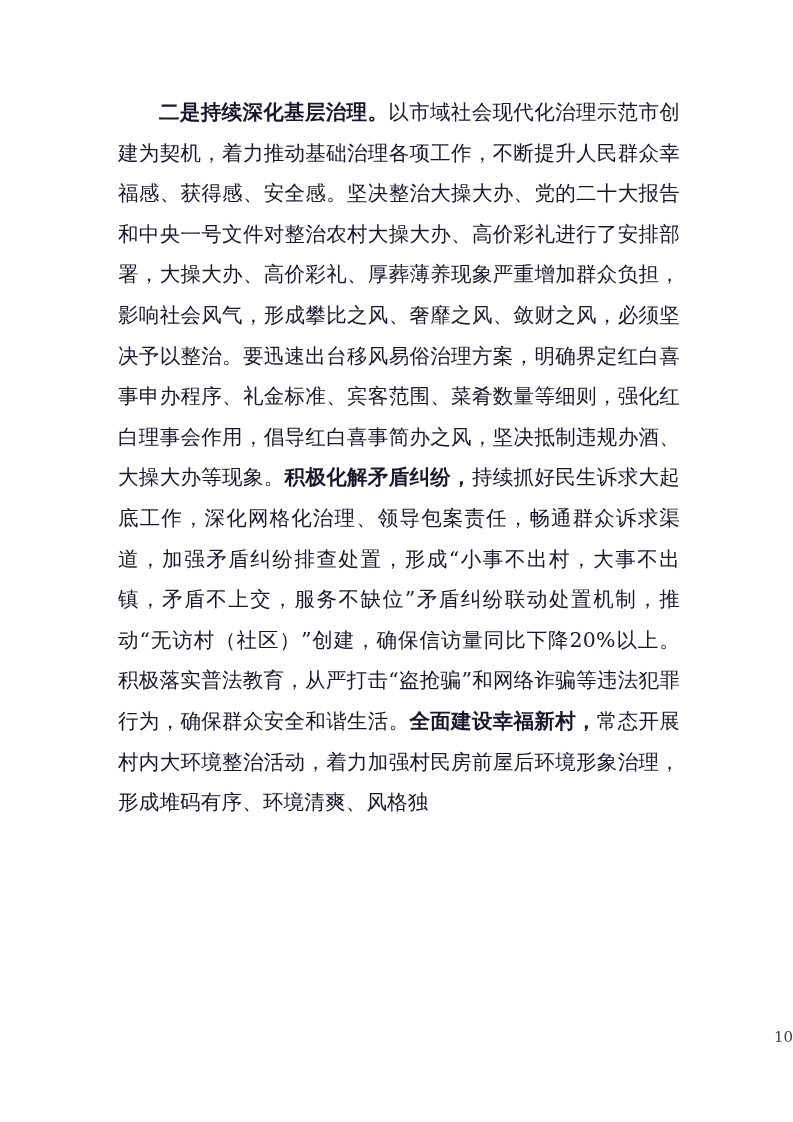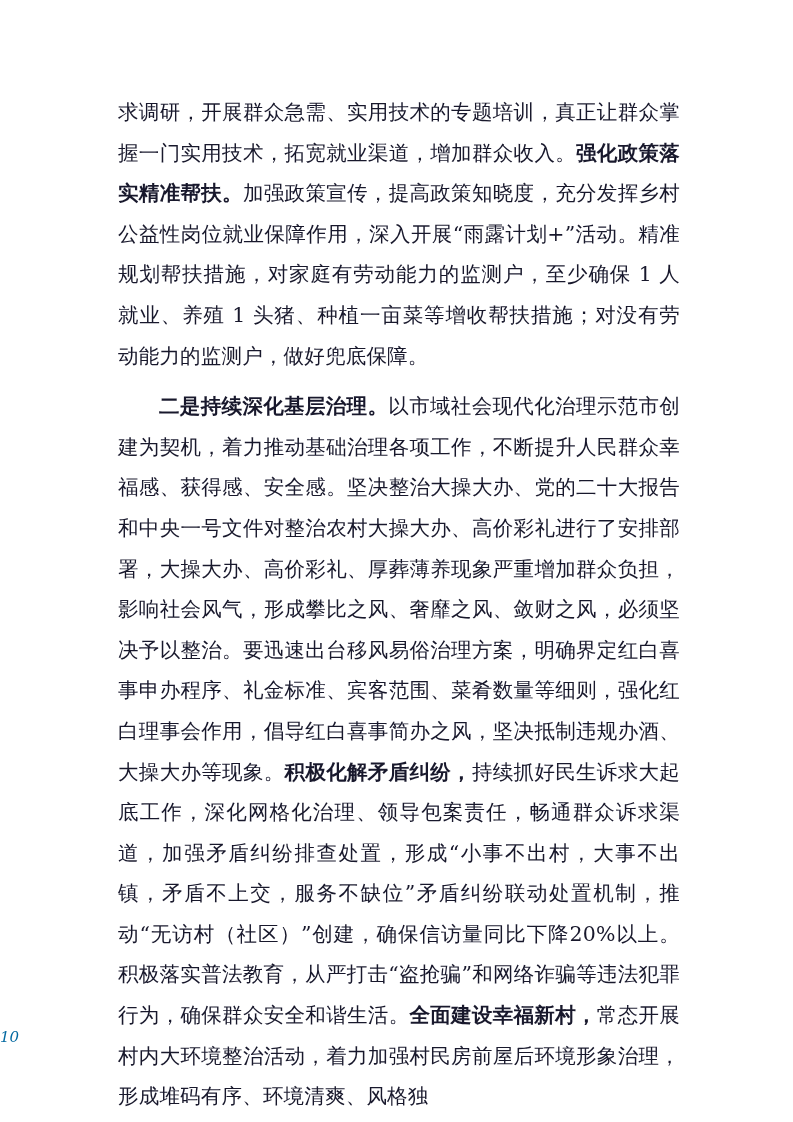--- a/index.html
+++ b/index.html
@@ -39,29 +39,27 @@
     text-indent: 41px;
   }
   .b {
     font-weight: bold;
   }
   .pagenum {
     position: absolute;
     left: 0;
     right: 0;
     top: 1028px;
-    text-align: left;
+    text-align: right;
     font-size: 15px;
     font-family: "DejaVu Serif", "Liberation Serif", serif;
-    color: #0369a1;
-    font-style: italic;
+    color: #404040;
   }
 </style>
 </head>
 <body>
 
 <div class="page">
   <div class="content">
-    <p class="para" id="para-1"><span>求调研，开展群众急需、实用技术的专题培训，真正让群众掌握一门实用技术，拓宽就业渠道，增加群众收入。</span><span class="b">强化政策落实精准帮扶。</span><span>加强政策宣传，提高政策知晓度，充分发挥乡村公益性岗位就业保障作用，深入开展“雨露计划+”活动。精准规划帮扶措施，对家庭有劳动能力的监测户，至少确保 1 人就业、养殖 1 头猪、种植一亩菜等增收帮扶措施；对没有劳动能力的监测户，做好兜底保障。</span></p>
     <p class="para indent" id="para-2"><span class="b">二是持续深化基层治理。</span><span>以市域社会现代化治理示范市创建为契机，着力推动基础治理各项工作，不断提升人民群众幸福感、获得感、安全感。坚决整治大操大办、党的二十大报告和中央一号文件对整治农村大操大办、高价彩礼进行了安排部署，大操大办、高价彩礼、厚葬薄养现象严重增加群众负担，影响社会风气，形成攀比之风、奢靡之风、敛财之风，必须坚决予以整治。要迅速出台移风易俗治理方案，明确界定红白喜事申办程序、礼金标准、宾客范围、菜肴数量等细则，强化红白理事会作用，倡导红白喜事简办之风，坚决抵制违规办酒、大操大办等现象。</span><span class="b">积极化解矛盾纠纷，</span><span>持续抓好民生诉求大起底工作，深化网格化治理、领导包案责任，畅通群众诉求渠道，加强矛盾纠纷排查处置，形成“小事不出村，大事不出镇，矛盾不上交，服务不缺位”矛盾纠纷联动处置机制，推动“无访村（社区）”创建，确保信访量同比下降20%以上。积极落实普法教育，从严打击“盗抢骗”和网络诈骗等违法犯罪行为，确保群众安全和谐生活。</span><span class="b">全面建设幸福新村，</span><span>常态开展村内大环境整治活动，着力加强村民房前屋后环境形象治理，形成堆码有序、环境清爽、风格独</span></p>
   </div>
   <div class="pagenum">10</div>
 </div>
 
 </body></html>

